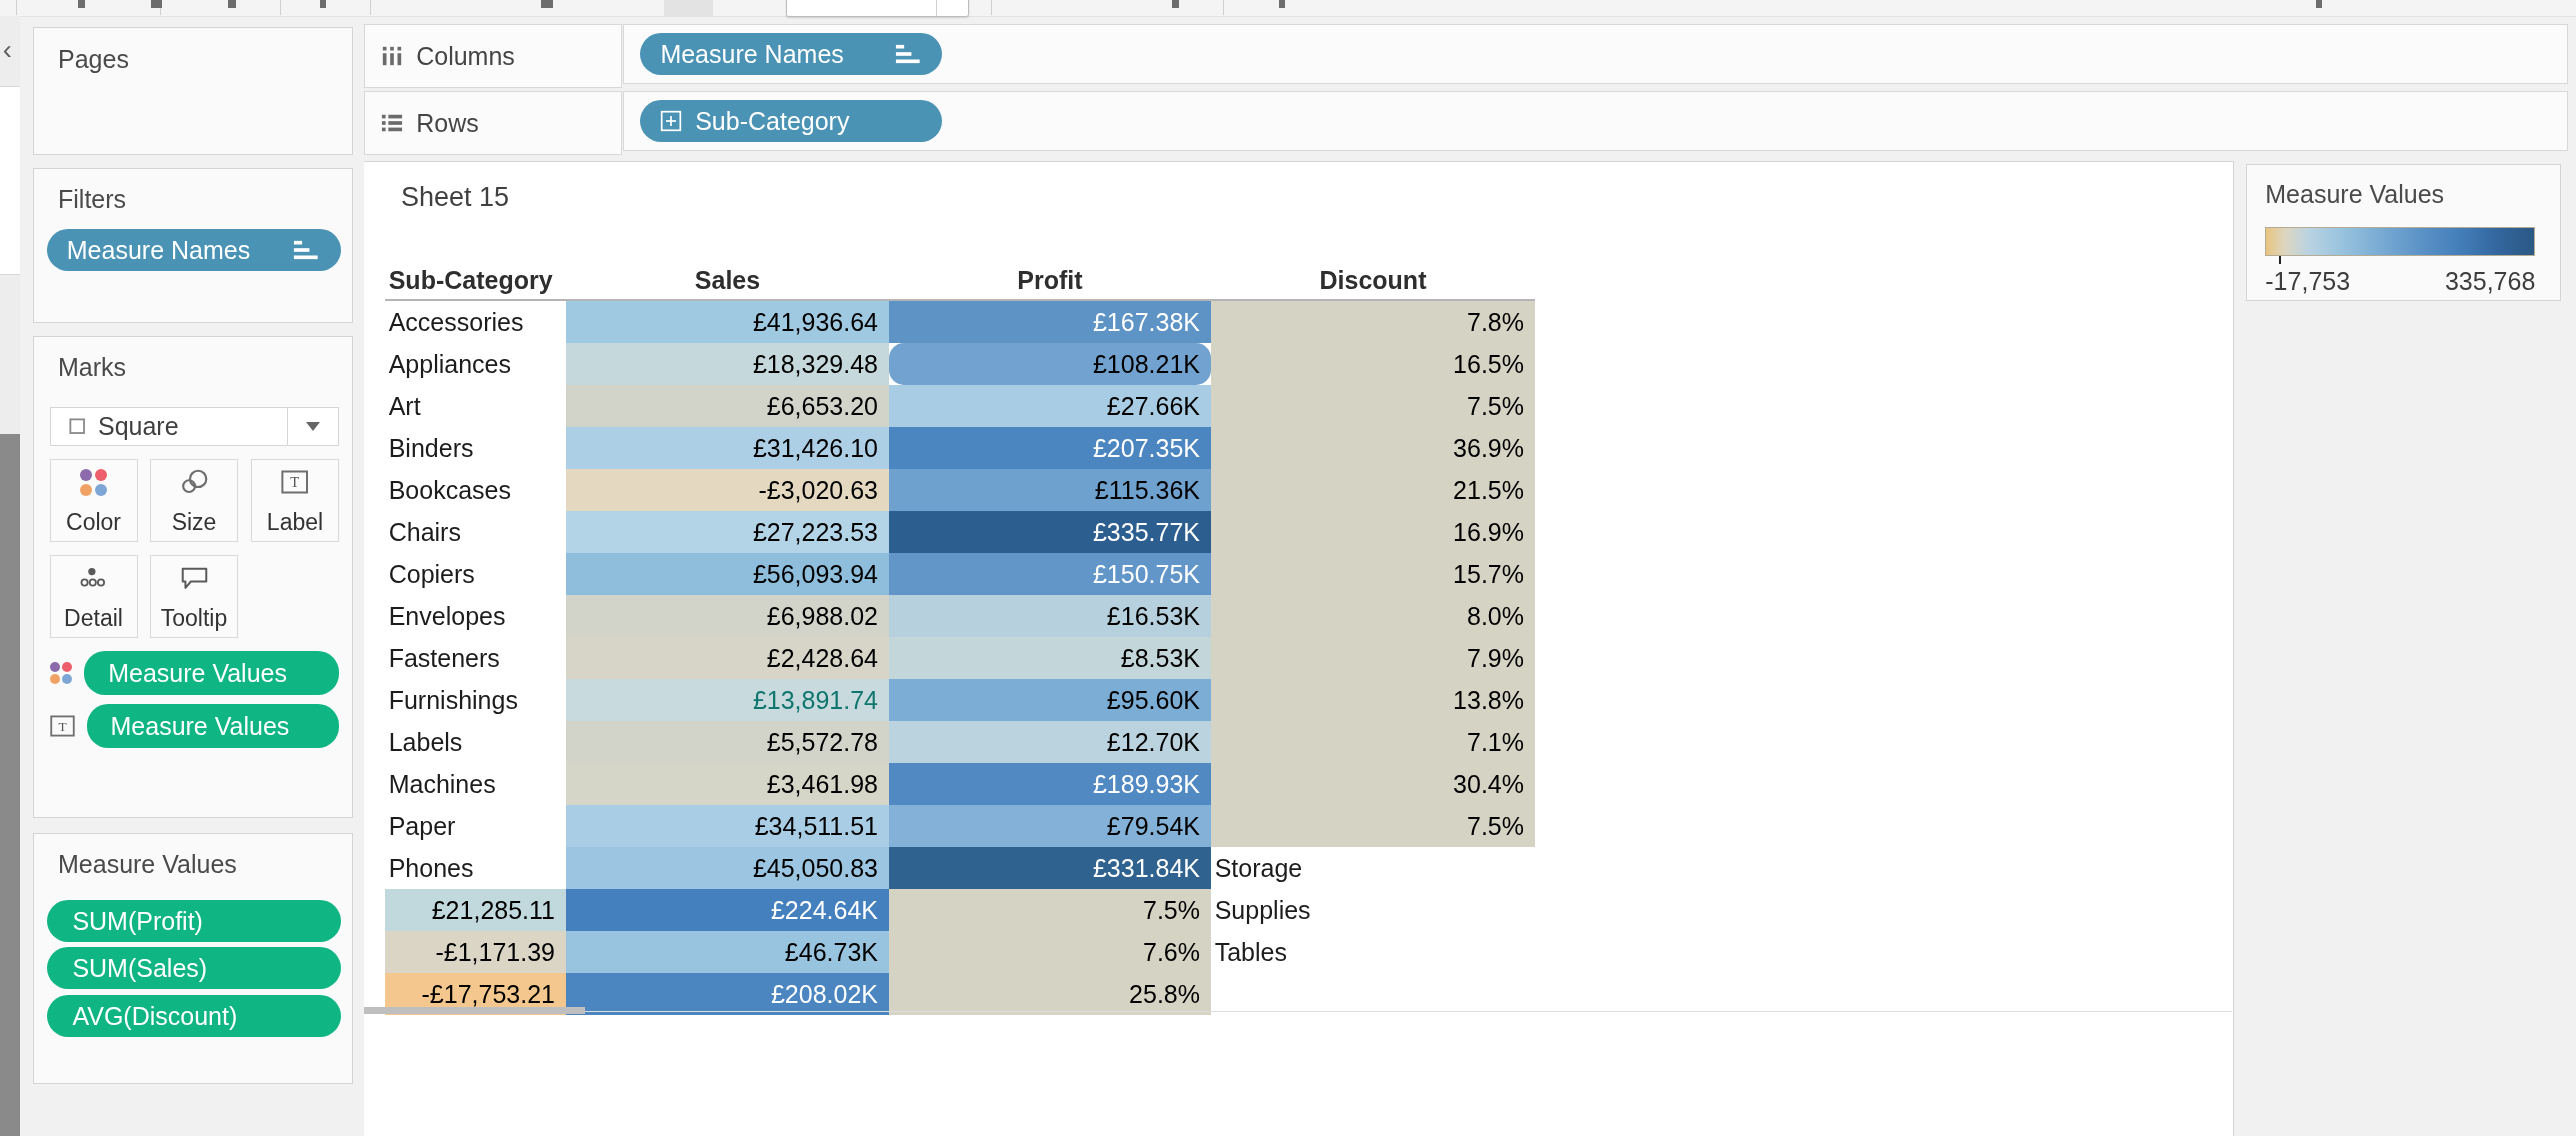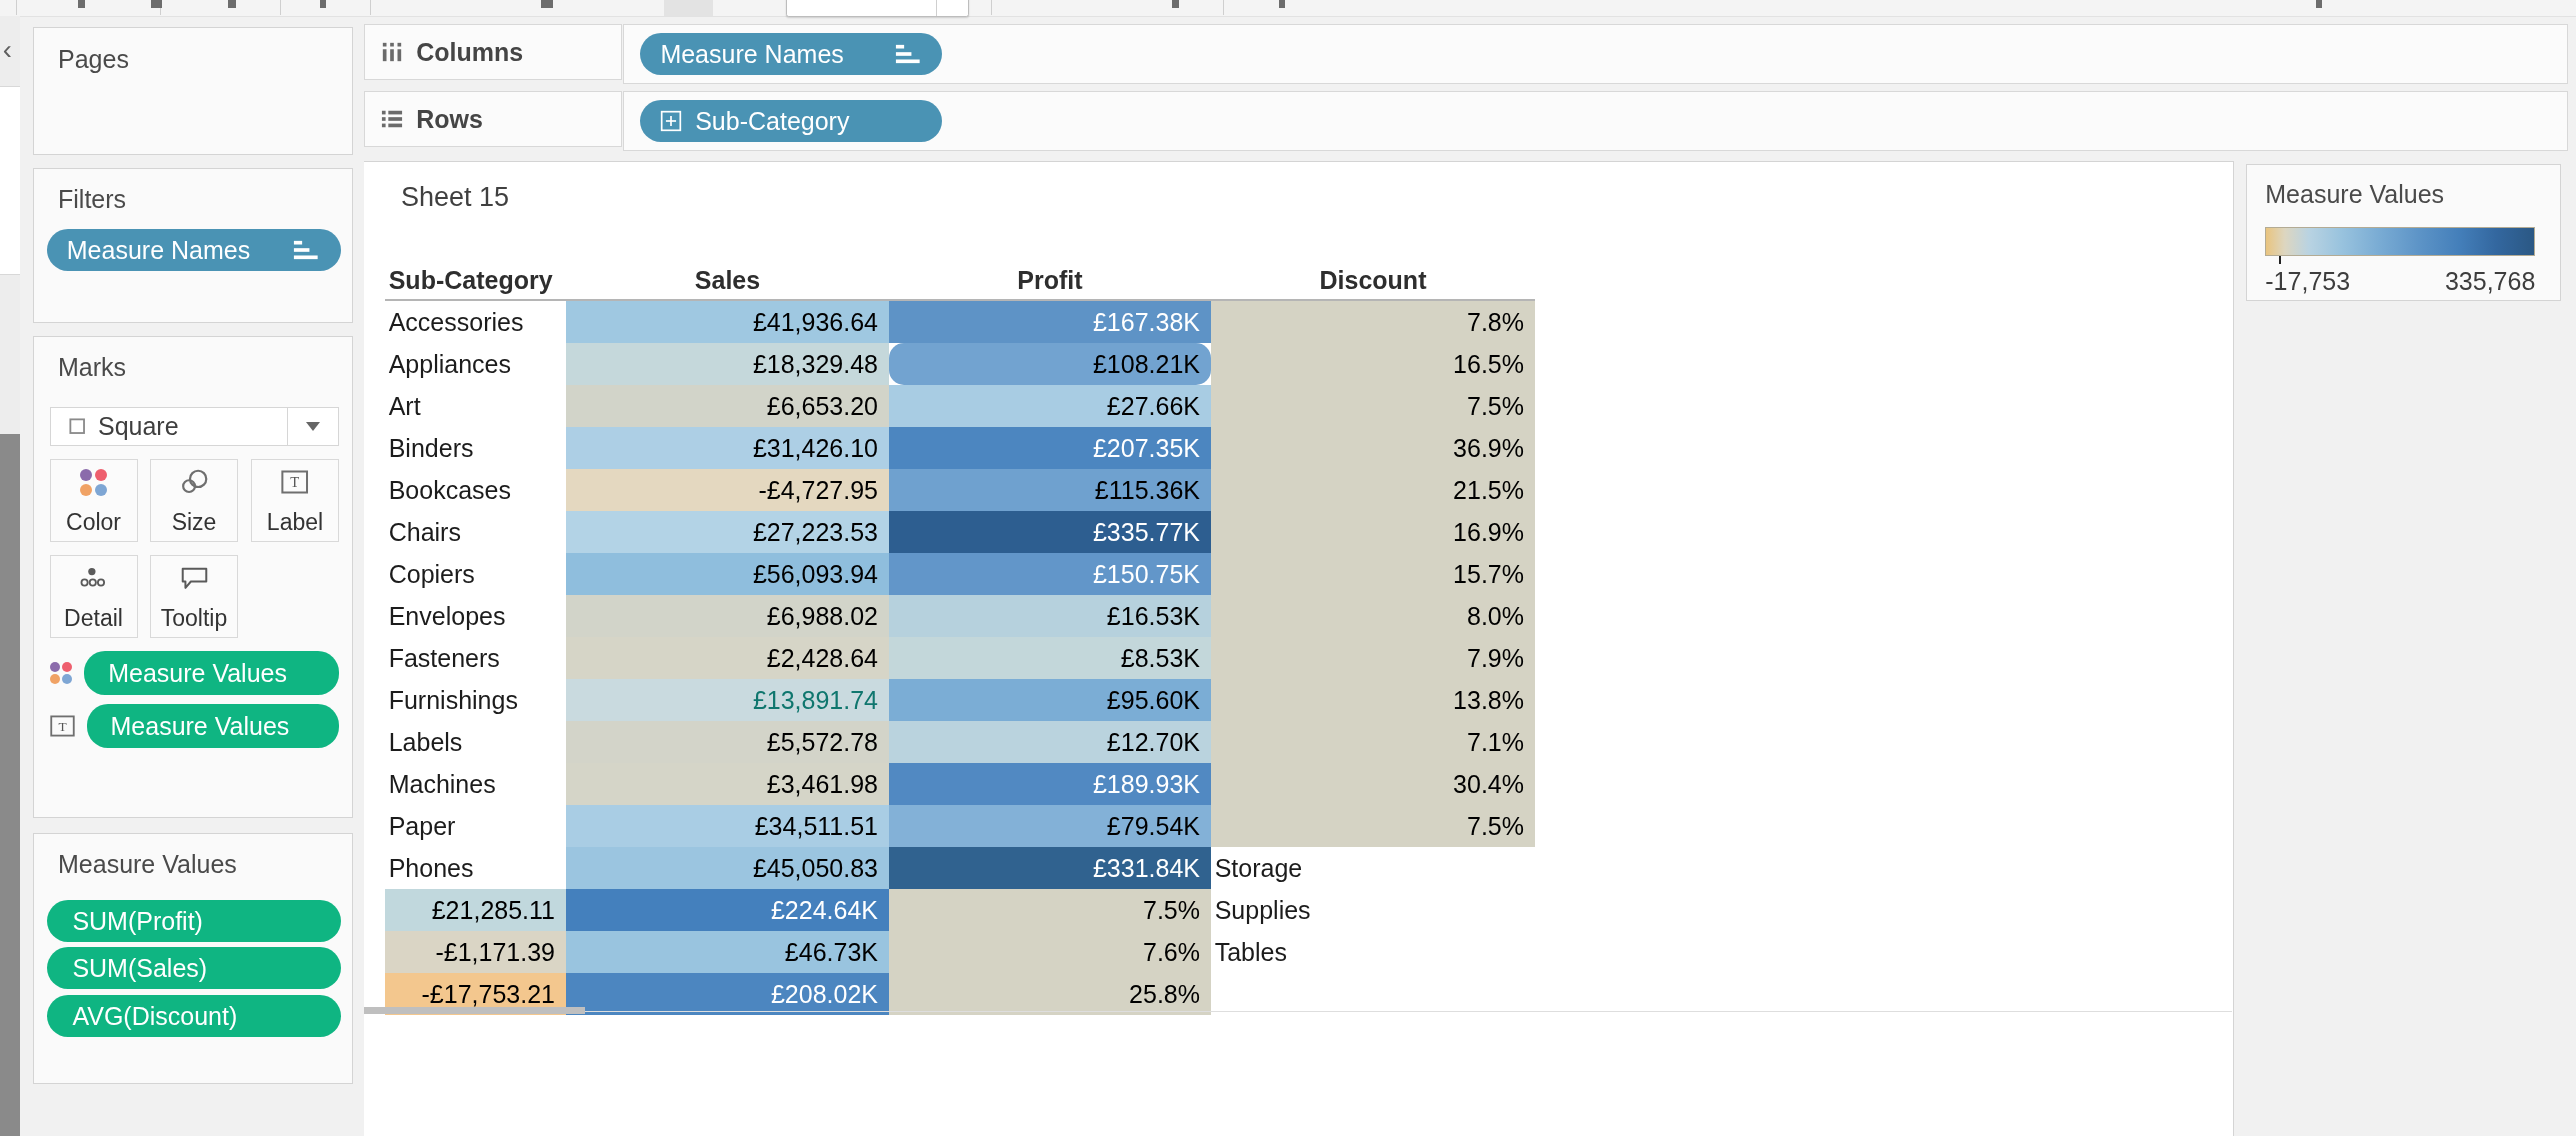--- a/index.html
+++ b/index.html
@@ -27,21 +27,21 @@
   #pages-card{left:33px;top:27.4px;width:320px;height:128px;}
   #filters-card{left:33px;top:168px;width:320px;height:155px;}
   #marks-card{left:33px;top:336px;width:320px;height:482px;}
   #mv-card{left:33px;top:833px;width:320px;height:251px;}
   .card .title-pos{position:absolute;left:24px;top:16.4px;}
   
   .pill{height:42px;border-radius:21px;color:#fff;font-size:25px;display:flex;align-items:center;box-sizing:border-box;}
   .pill.blue{background:#4a93b4;}
   .pill.green{background:#0fb582;}
   
-  .shelf-label-box{position:absolute;left:364px;width:258px;height:56px;background:#fbfbfb;border:0.9px solid #d8d8d8;box-sizing:border-box;display:flex;align-items:center;gap:12.8px;padding-left:16.4px;font-weight:bold;}
+  .shelf-label-box{position:absolute;left:364px;width:258px;height:64px;background:#fbfbfb;border:0.9px solid #d8d8d8;box-sizing:border-box;display:flex;align-items:center;gap:12.8px;padding-left:16.4px;}
   .shelf-pill-box{position:absolute;left:623px;width:1945px;height:60px;background:#fbfbfb;border:0.9px solid #d8d8d8;box-sizing:border-box;display:flex;align-items:center;padding-left:16.4px;}
   .shelf-label{font-size:25px;color:#454545;}
   .shelf-pill{width:302px;padding:0 20px;justify-content:space-between;}
   
   #canvas{position:absolute;left:364px;top:161px;width:1870px;height:976px;background:#fff;border-top:0.9px solid #d4d4d4;border-right:0.9px solid #d4d4d4;box-sizing:border-box;}
   #sheet-title{position:absolute;left:37px;top:20px;font-size:27px;color:#404040;}
   .hl-grid{position:absolute;left:21px;top:99px;display:grid;grid-template-columns:181px 323px 322px 324px;}
   .hl-head{height:38px;font-size:25px;font-weight:bold;color:#2e2e2e;display:flex;align-items:center;justify-content:center;}
   .hl-head.first{justify-content:flex-start;padding-left:3.7px;}
   .hl-headline{position:absolute;left:21px;top:137px;width:1150px;height:1.8px;background:#b5b5b5;}
@@ -286,21 +286,21 @@
       <div class="hl-cell hl-num" style="background: rgb(213, 211, 196); color: rgb(0, 0, 0);">16.5%</div>
       <div class="hl-cell hl-label">Art</div>
       <div class="hl-cell hl-num" style="background: rgb(210, 212, 201); color: rgb(0, 0, 0);">£6,653.20</div>
       <div class="hl-cell hl-num" style="background: rgb(168, 204, 227); color: rgb(0, 0, 0);">£27.66K</div>
       <div class="hl-cell hl-num" style="background: rgb(213, 211, 196); color: rgb(0, 0, 0);">7.5%</div>
       <div class="hl-cell hl-label">Binders</div>
       <div class="hl-cell hl-num" style="background: rgb(173, 207, 229); color: rgb(0, 0, 0);">£31,426.10</div>
       <div class="hl-cell hl-num" style="background: rgb(76, 134, 192); color: rgb(255, 255, 255);">£207.35K</div>
       <div class="hl-cell hl-num" style="background: rgb(213, 211, 196); color: rgb(0, 0, 0);">36.9%</div>
       <div class="hl-cell hl-label">Bookcases</div>
-      <div class="hl-cell hl-num" style="background: rgb(228, 216, 192); color: rgb(0, 0, 0);">-£4,727.95</div>
+      <div class="hl-cell hl-num" style="background: rgb(228, 216, 192); color: rgb(0, 0, 0);">-£3,020.63</div>
       <div class="hl-cell hl-num" style="background: rgb(111, 161, 207); color: rgb(0, 0, 0);">£115.36K</div>
       <div class="hl-cell hl-num" style="background: rgb(213, 211, 196); color: rgb(0, 0, 0);">21.5%</div>
       <div class="hl-cell hl-label">Chairs</div>
       <div class="hl-cell hl-num" style="background: rgb(179, 211, 230); color: rgb(0, 0, 0);">£27,223.53</div>
       <div class="hl-cell hl-num" style="background: rgb(45, 94, 144); color: rgb(255, 255, 255);">£335.77K</div>
       <div class="hl-cell hl-num" style="background: rgb(213, 211, 196); color: rgb(0, 0, 0);">16.9%</div>
       <div class="hl-cell hl-label">Copiers</div>
       <div class="hl-cell hl-num" style="background: rgb(143, 190, 221); color: rgb(0, 0, 0);">£56,093.94</div>
       <div class="hl-cell hl-num" style="background: rgb(98, 150, 201); color: rgb(255, 255, 255);">£150.75K</div>
       <div class="hl-cell hl-num" style="background: rgb(213, 211, 196); color: rgb(0, 0, 0);">15.7%</div>

